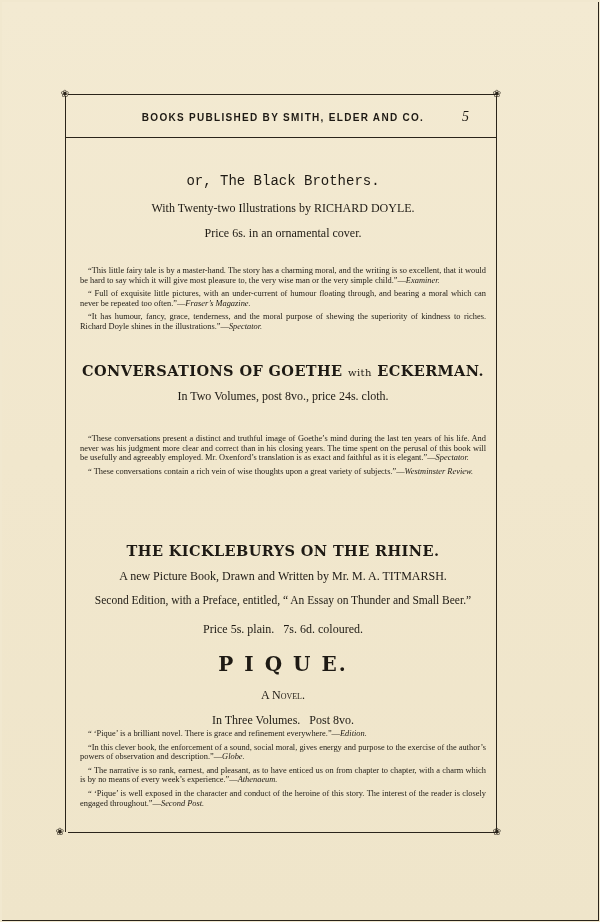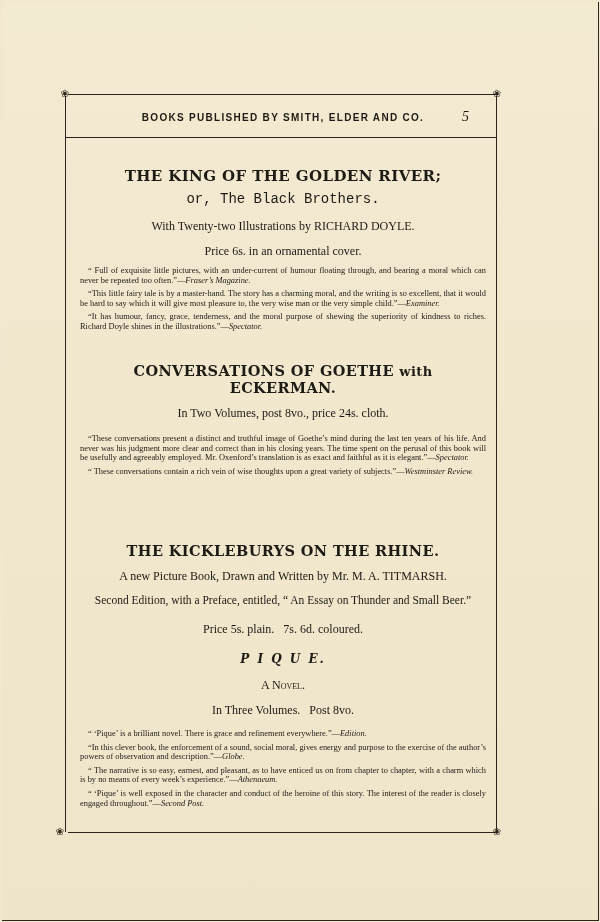--- a/index.html
+++ b/index.html
@@ -28,21 +28,21 @@
   }
   .page-number {
     position:absolute; left:460px; top:107px; font-size:14px; font-style:italic;
   }
   .content { position:absolute; left:78px; width:406px; }
   .book { text-align:center; }
   .title {
     font-family:"DejaVu Serif",serif; font-weight:bold; font-size:14.5px;
     letter-spacing:0.4px; margin:0;
   }
-  .title .small { font-size:13px; font-weight:bold; }
+  .title .small { font-size:10px; font-weight:normal; }
   .line { font-size:12px; margin:0; }
   .subtitle { font-size:15px; font-weight:normal; margin:12px; font-family:Liberation Mono, monospace;text-align:center;}
   .review {
     font-size:8.4px; line-height:9.6px; text-align:justify; margin:0 0 4px 0;
     text-indent:8px; font-family:"Liberation Serif",serif;
   }
   .src { font-style:italic; }
   .sc { font-variant:small-caps; }
 </style>
 </head>
@@ -58,52 +58,51 @@
 
   <span class="ornament" style="left:58px;top:87px;">❀</span>
   <span class="ornament" style="left:490px;top:87px;">❀</span>
   <span class="ornament" style="left:53px;top:825px;">❀</span>
   <span class="ornament" style="left:490px;top:825px;">❀</span>
 
   <div class="running-head">BOOKS PUBLISHED BY SMITH, ELDER AND CO.</div>
   <div class="page-number">5</div>
 
   <div class="content book" style="top:165px;">
-    <p class="title" style="font-size:15px;">THE KING OF THE GOLDEN RIVER;</p>
     <p class="subtitle" style="margin-top:6px;font-size:14px;">or, The Black Brothers.</p>
     <p class="line" style="margin-top:7px;">With Twenty-two Illustrations by RICHARD DOYLE.</p>
     <p class="line" style="margin-top:10px;">Price 6s. in an ornamental cover.</p>
   </div>
   <div class="content" style="top:264px;">
+    <p class="review"><span>“This little fairy tale is by a master-hand. The story has a charming moral, and the writing is so excellent, that it would be hard to say which it will give most pleasure to, the very wise man or the very simple child.”—</span><span class="src">Examiner.</span></p>
     <p class="review"><span>“ Full of exquisite little pictures, with an under-current of humour floating through, and bearing a moral which can never be repeated too often.”—</span><span class="src">Fraser’s Magazine.</span></p>
-    <p class="review"><span>“This little fairy tale is by a master-hand. The story has a charming moral, and the writing is so excellent, that it would be hard to say which it will give most pleasure to, the very wise man or the very simple child.”—</span><span class="src">Examiner.</span></p>
     <p class="review"><span>“It has humour, fancy, grace, tenderness, and the moral purpose of shewing the superiority of kindness to riches. Richard Doyle shines in the illustrations.”—</span><span class="src">Spectator.</span></p>
   </div>
 
   <div class="content book" style="top:360px;">
     <p class="title" style="font-size:14.5px;"><span>CONVERSATIONS OF GOETHE </span><span class="small">with</span><span> ECKERMAN.</span></p>
     <p class="line" style="margin-top:10px;">In Two Volumes, post 8vo., price 24s. cloth.</p>
   </div>
   <div class="content" style="top:432px;">
     <p class="review"><span>“These conversations present a distinct and truthful image of Goethe’s mind during the last ten years of his life. And never was his judgment more clear and correct than in his closing years. The time spent on the perusal of this book will be usefully and agreeably employed. Mr. Oxenford’s translation is as exact and faithful as it is elegant.”—</span><span class="src">Spectator.</span></p>
     <p class="review"><span>“ These conversations contain a rich vein of wise thoughts upon a great variety of subjects.”—</span><span class="src">Westminster Review.</span></p>
   </div>
 
   <div class="content book" style="top:540px;">
     <p class="title">THE KICKLEBURYS ON THE RHINE.</p>
     <p class="line" style="margin-top:10px;">A new Picture Book, Drawn and Written by Mr. M. A. TITMARSH.</p>
     <p class="line" style="margin-top:10px;font-size:11.5px;">Second Edition, with a Preface, entitled, “ An Essay on Thunder and Small Beer.”</p>
     <p class="line" style="margin-top:16px;white-space:pre;">Price 5s. plain.   7s. 6d. coloured.</p>
   </div>
 
   <div class="content book" style="top:650px;">
-    <p class="title" style="font-size:12px;letter-spacing:2px;font-style:italic;">P I Q U E.</p>
+    <p class="title" style="font-size:20px;letter-spacing:2px;">P I Q U E.</p>
     <p class="line sc" style="margin-top:12px;">A Novel.</p>
     <p class="line" style="margin-top:10px;white-space:pre;">In Three Volumes.   Post 8vo.</p>
   </div>
   <div class="content" style="top:727px;">
     <p class="review"><span>“ ‘Pique’ is a brilliant novel. There is grace and refinement everywhere.”—</span><span class="src">Edition.</span></p>
     <p class="review"><span>“In this clever book, the enforcement of a sound, social moral, gives energy and purpose to the exercise of the author’s powers of observation and description.”—</span><span class="src">Globe.</span></p>
-    <p class="review"><span>“ The narrative is so easy, earnest, and pleasant, as to have enticed us on from chapter to chapter, with a charm which is by no means of every week’s experience.”—</span><span class="src">Athenaeum.</span></p>
+    <p class="review"><span>“ The narrative is so rank, earnest, and pleasant, as to have enticed us on from chapter to chapter, with a charm which is by no means of every week’s experience.”—</span><span class="src">Athenaeum.</span></p>
     <p class="review"><span>“ ‘Pique’ is well exposed in the character and conduct of the heroine of this story. The interest of the reader is closely engaged throughout.”—</span><span class="src">Second Post.</span></p>
   </div>
 
 </div>
 
 </body></html>

